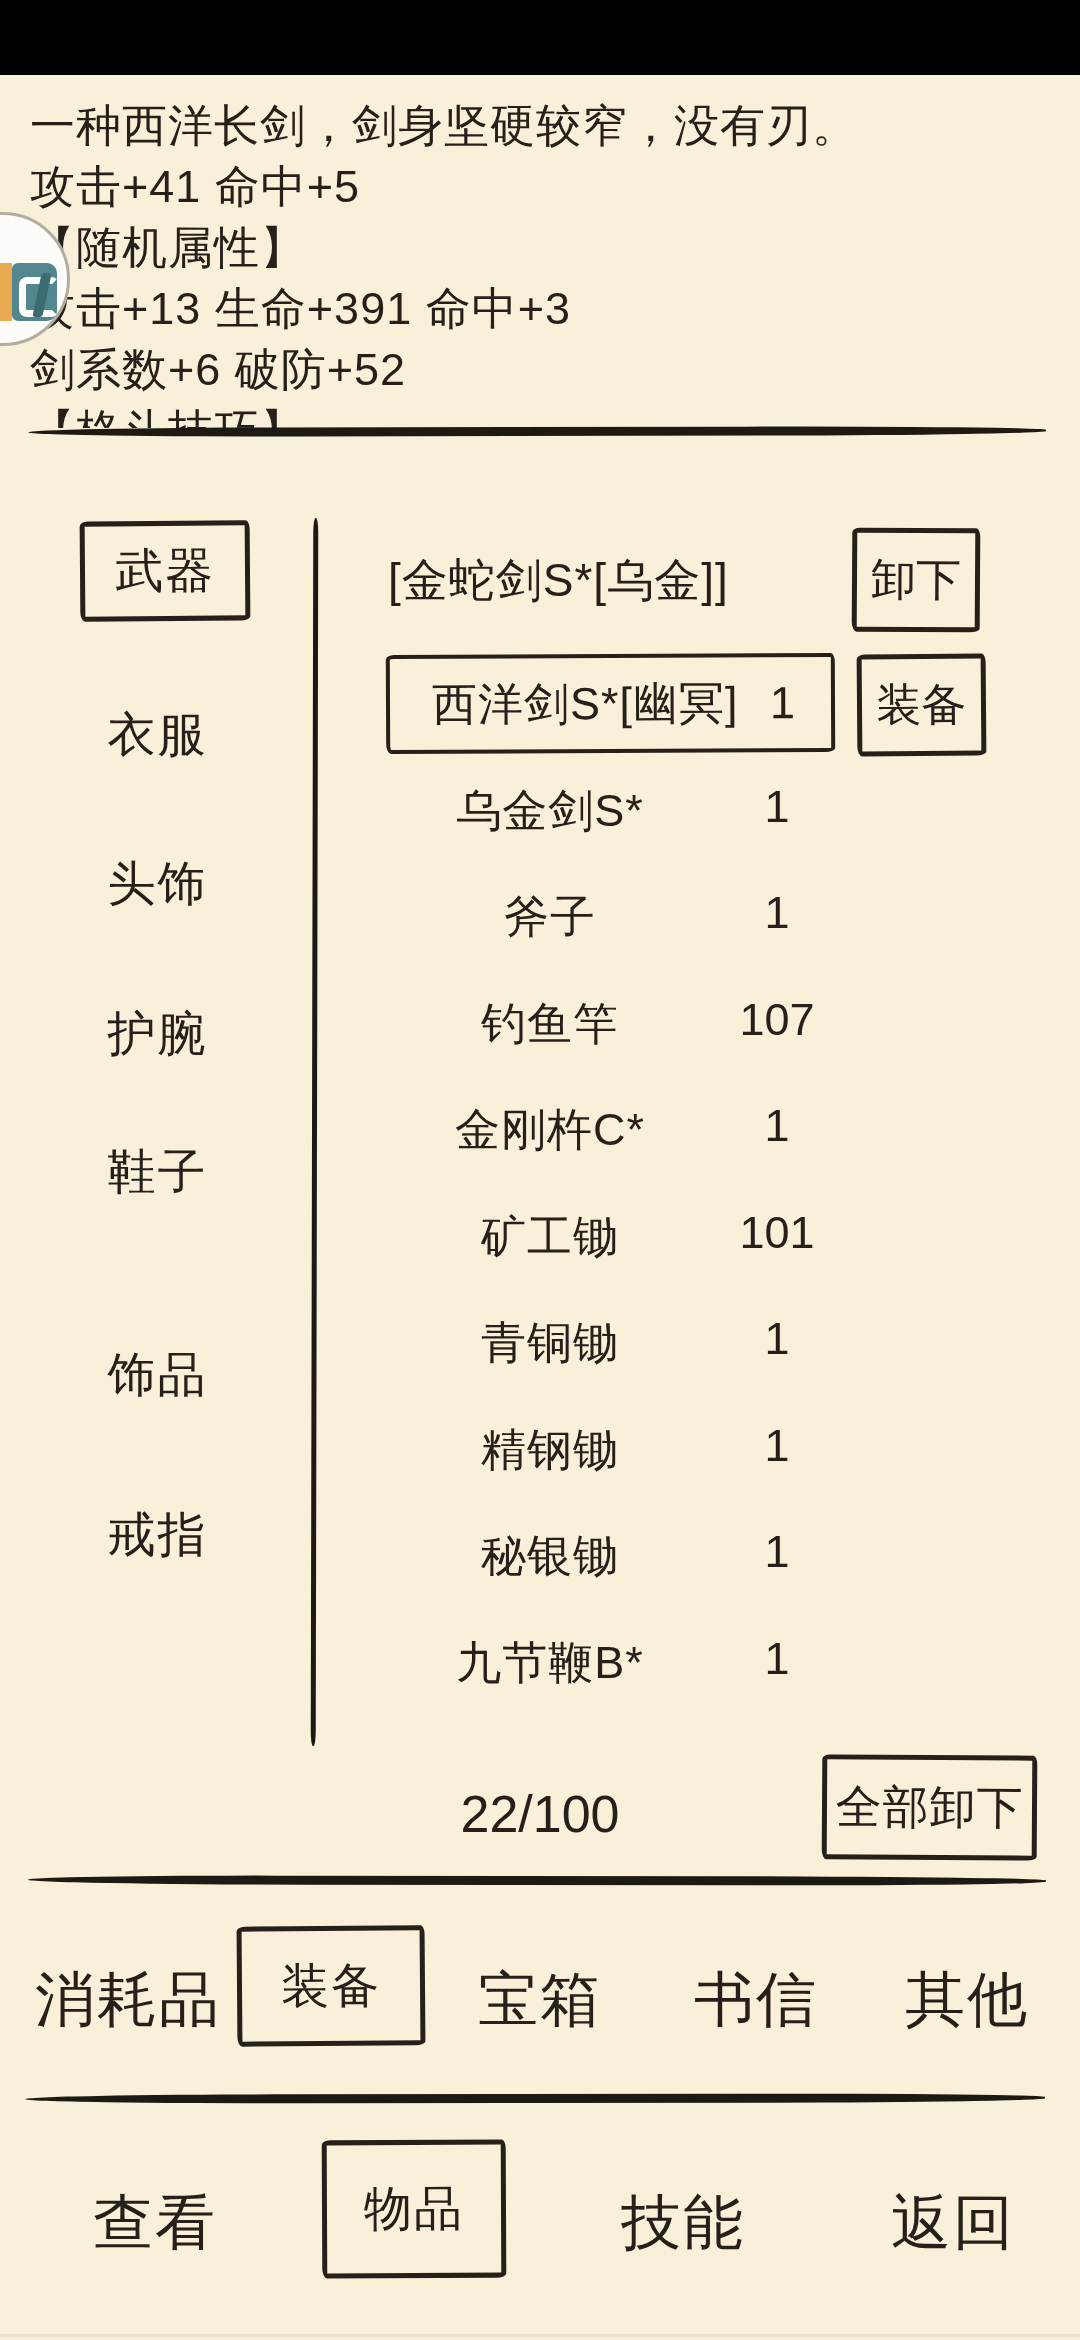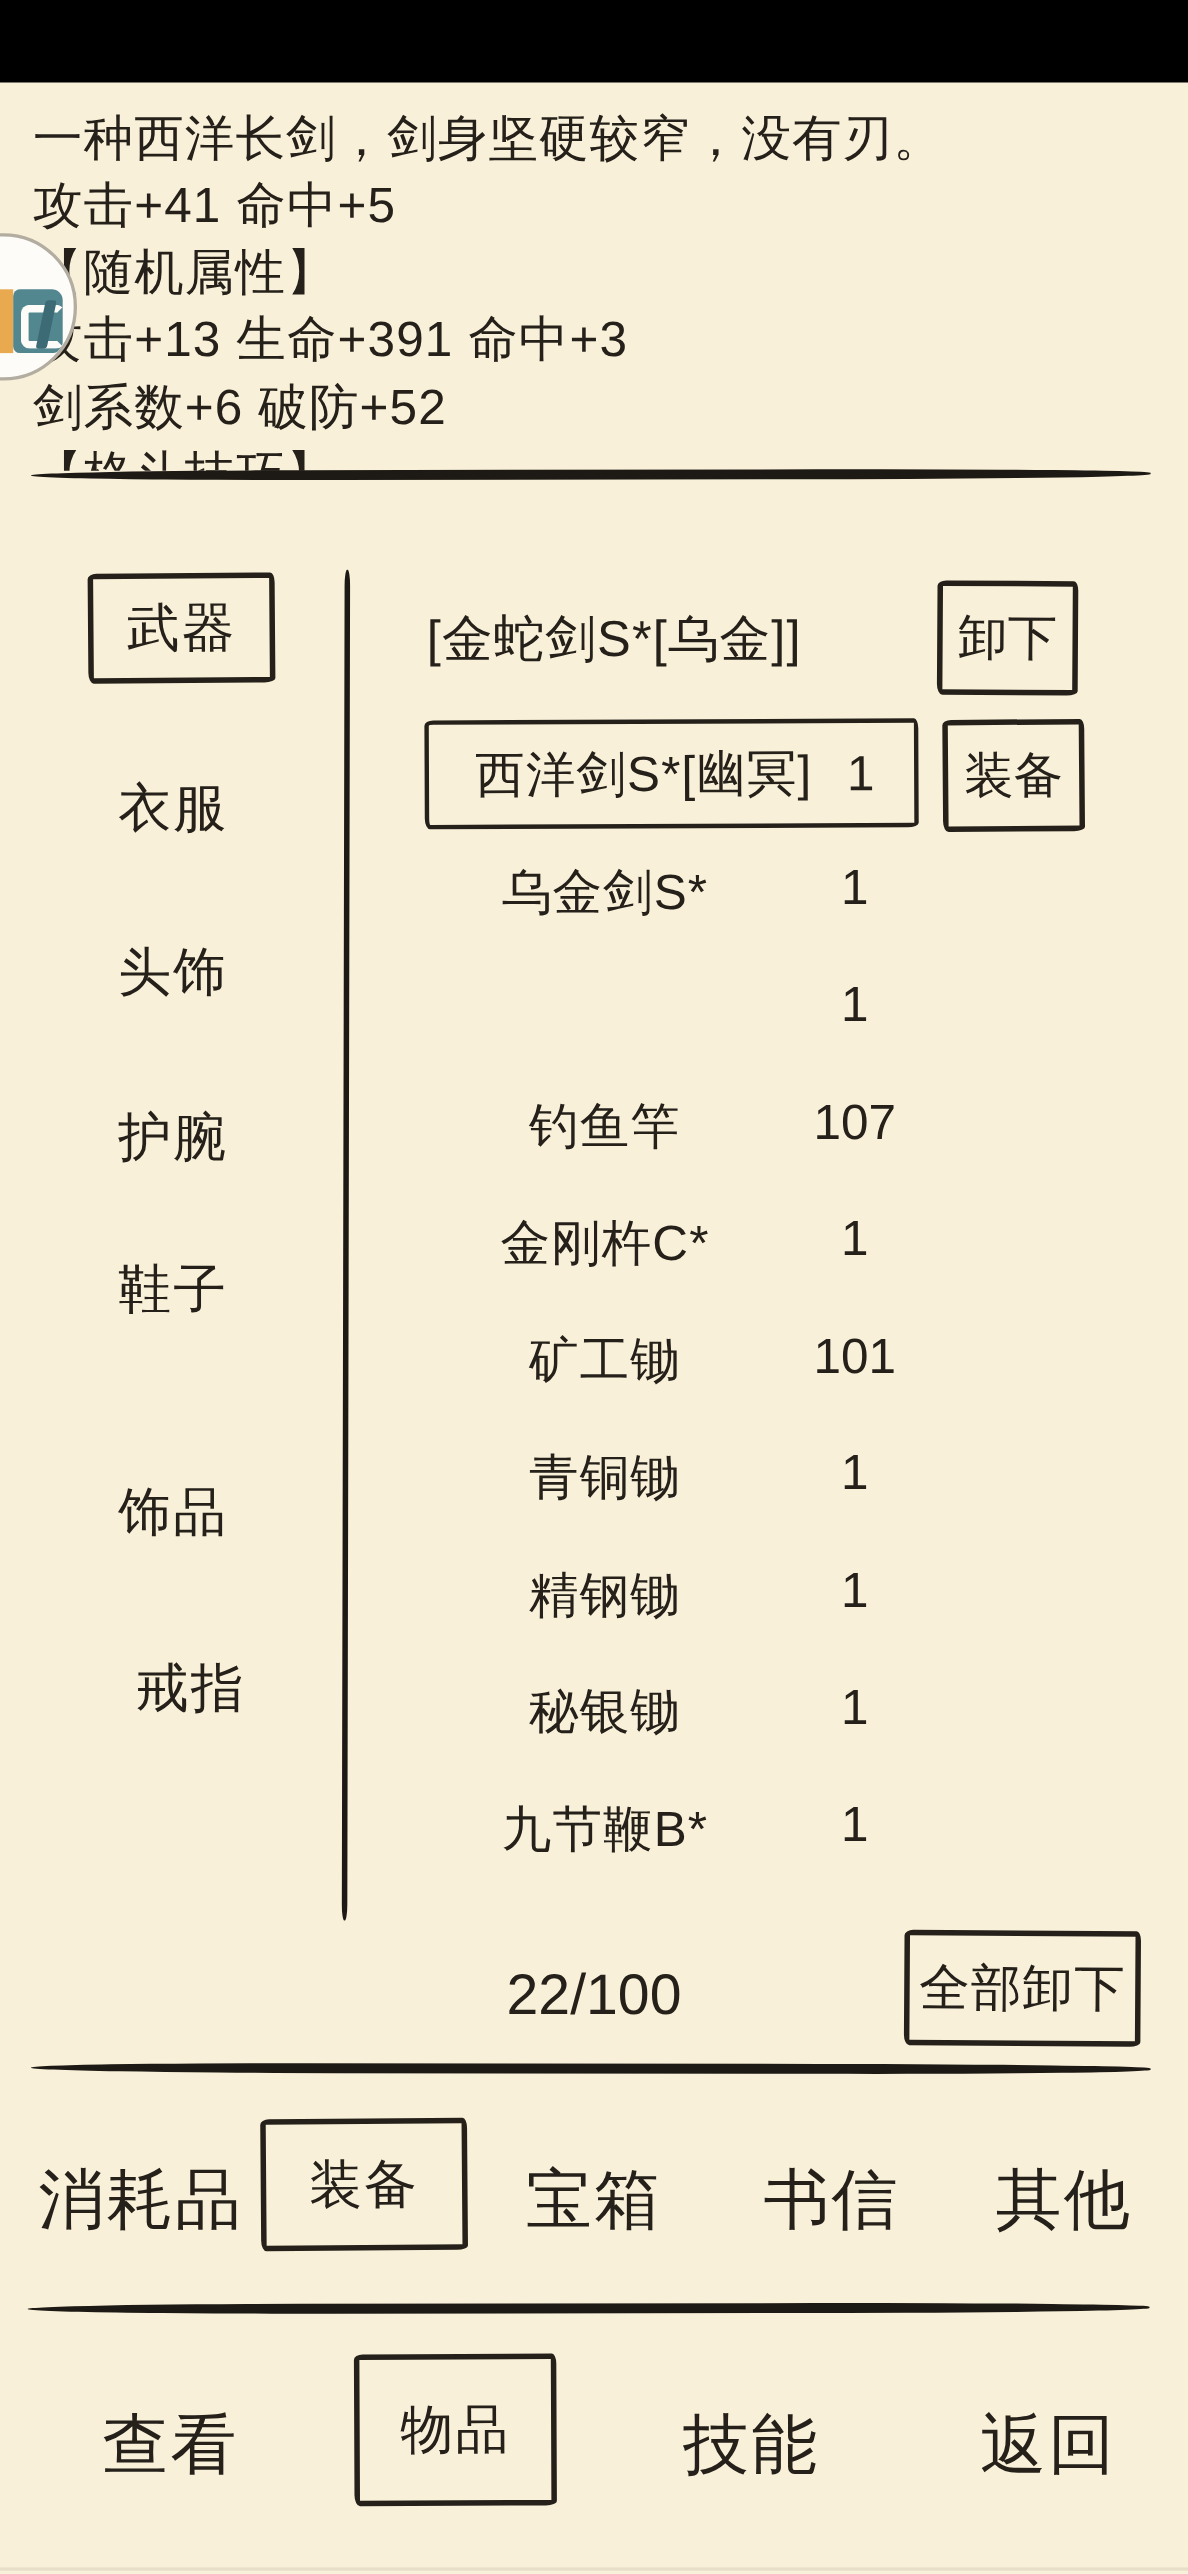--- a/index.html
+++ b/index.html
@@ -65,21 +65,21 @@
 <div class="abs stroke-h" style="left:28px;top:427px;width:1018px;height:9px;transform:rotate(-0.1deg);"></div>
 
 <div class="abs hd-box r1" style="left:80px;top:521px;width:170px;height:100px;">
   <span class="t48" style="letter-spacing:2px;">武器</span>
 </div>
 <div class="abs side-label" style="top:703px;">衣服</div>
 <div class="abs side-label" style="top:852px;">头饰</div>
 <div class="abs side-label" style="top:1002px;">护腕</div>
 <div class="abs side-label" style="top:1140px;">鞋子</div>
 <div class="abs side-label" style="top:1343px;">饰品</div>
-<div class="abs side-label" style="top:1503px;padding-left:16px;">戒指</div>
+<div class="abs side-label" style="top:1503px;">戒指</div>
 
 <div class="abs stroke-v" style="left:312px;top:518px;width:5px;height:1228px;transform:rotate(0.12deg);"></div>
 
 <div class="abs" style="left:388px;top:550px;width:460px;font-size:46px;letter-spacing:1px;">[金蛇剑S*[乌金]]</div>
 <div class="abs hd-box r2" style="left:852px;top:528px;width:128px;height:104px;">
   <span class="t">卸下</span>
 </div>
 
 <div class="abs hd-box r3" style="left:386px;top:654px;width:449px;height:99px;border-width:4px;justify-content:flex-start;">
   <span class="t" style="margin-left:42px;letter-spacing:1px;">西洋剑S*[幽冥]</span>
@@ -87,20 +87,21 @@
 </div>
 <div class="abs hd-box r1" style="left:857px;top:654px;width:129px;height:102px;">
   <span class="t">装备</span>
 </div>
 
 <div class="abs row" style="top:781px;">
   <span class="nm">乌金剑S*</span>
   <span class="ct">1</span>
 </div>
 <div class="abs row" style="top:887px;">
+  <span class="nm">斧子</span>
   <span class="ct">1</span>
 </div>
 <div class="abs row" style="top:994px;">
   <span class="nm">钓鱼竿</span>
   <span class="ct">107</span>
 </div>
 <div class="abs row" style="top:1100px;">
   <span class="nm">金刚杵C*</span>
   <span class="ct">1</span>
 </div>

